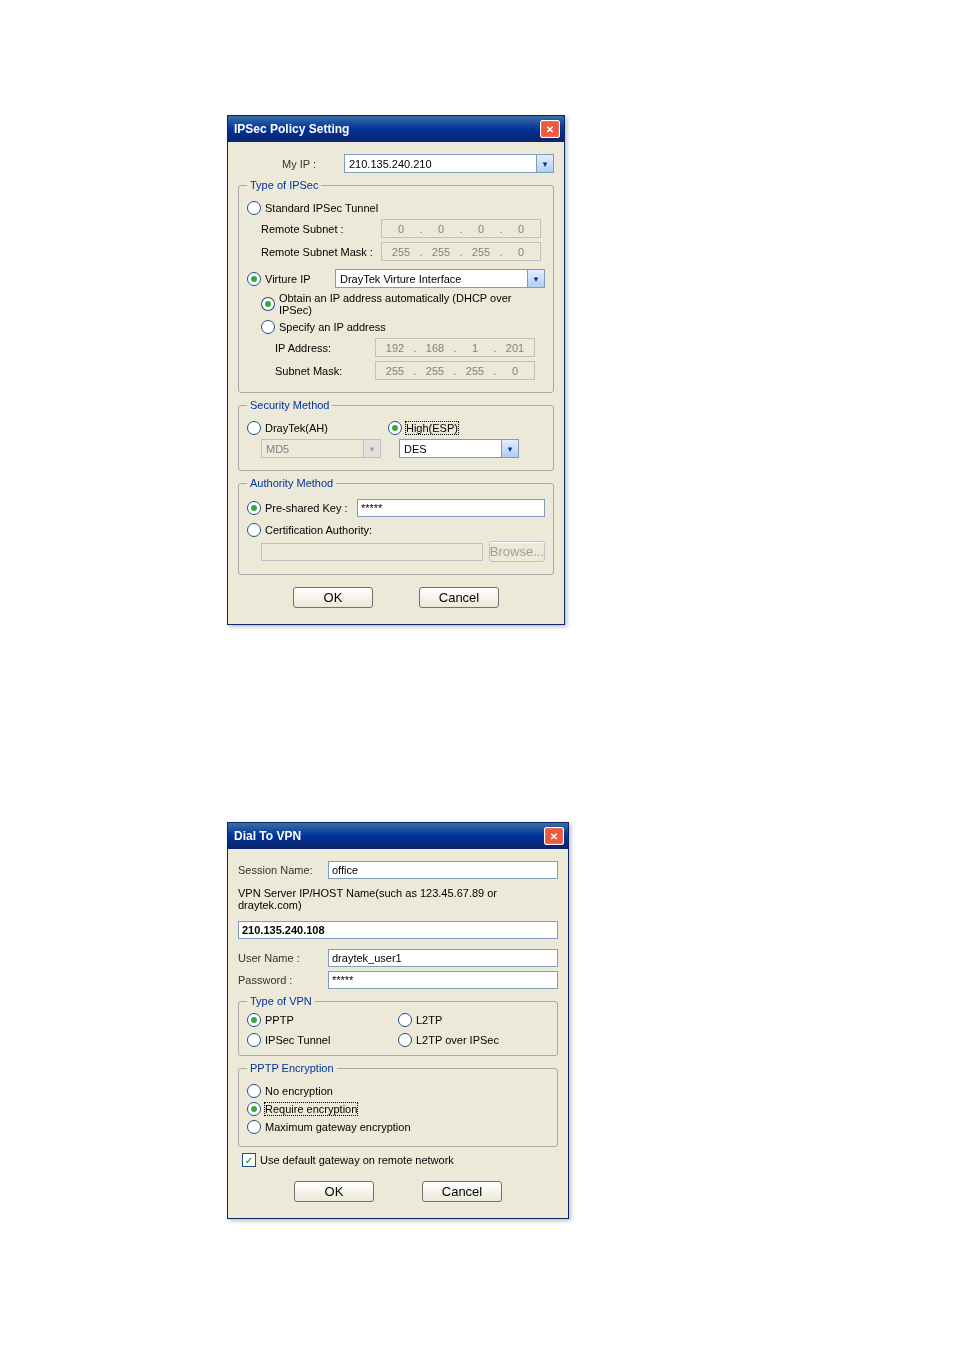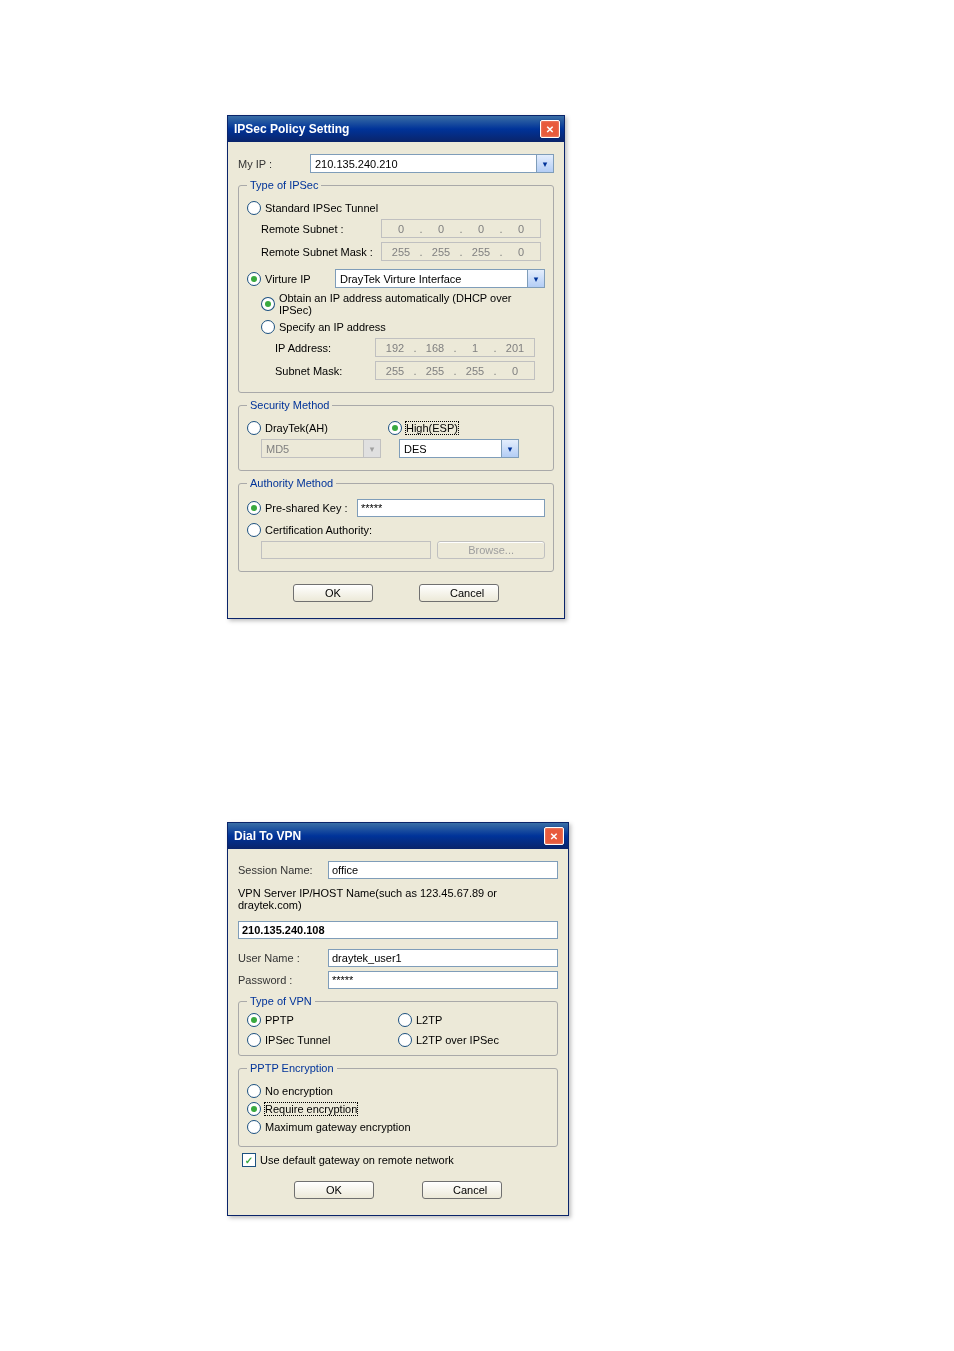--- a/index.html
+++ b/index.html
@@ -101,21 +101,21 @@
   .radio .dot .bead { width:6px; height:6px; border-radius:50%; background:#39a93f; display:none;}
   .radio.checked .dot .bead { display:block; }
   .checkbox { display:inline-flex; align-items:center; gap:4px; }
   .checkbox .box {
     width:12px; height:12px; border:1px solid #1c5180; background:#fff;
     display:flex; align-items:center; justify-content:center; color:#39a93f; font-size:10px; font-weight:bold;
   }
   .btn {
     border: 1px solid #707070;
     background: linear-gradient(to bottom,#ffffff,#ece9d8);
-    font-size:11px; padding: 2px 30px; border-radius:3px;
+    font-size:13px; padding: 2px 0; border-radius:3px;
     box-shadow: 0 1px 0 #fff inset;
   }
   .btn[disabled] { color:#9d9d9d; border-color:#c0c0c0; background:#ece9d8;}
   .buttons-row { display:flex; justify-content:space-around; gap:16px; padding:6px 40px; }
   .ip-box {
     display:flex; align-items:center; gap:0;
     border:1px solid #c0c0c0; background:#ece9d8;
     width:160px; height:19px; padding:0 2px; box-sizing:border-box;
     color:#808080; font-size:11px;
   }
@@ -132,21 +132,21 @@
 <body>
 
 <div id="dlg1" class="dialog">
   <div class="titlebar">
     <span class="title-text">IPSec Policy Setting</span>
     <div class="close-btn">✕</div>
   </div>
   <div class="content">
 
     <div class="row">
-      <span class="lbl" style="width:72px;">My IP :</span>
+      <span class="lbl" style="width:62px;margin-left:44px;">My IP :</span>
       <div class="select" style="flex:1;">
         <span class="sel-text">210.135.240.210</span>
         <span class="sel-arrow">▾</span>
       </div>
     </div>
 
     <fieldset>
       <legend>Type of IPSec</legend>
 
       <div class="row">

